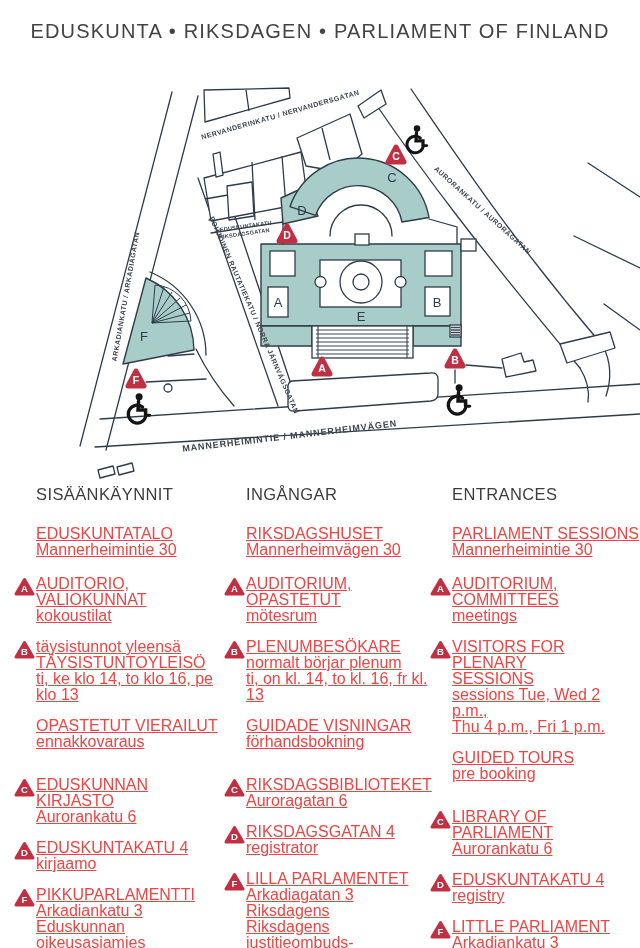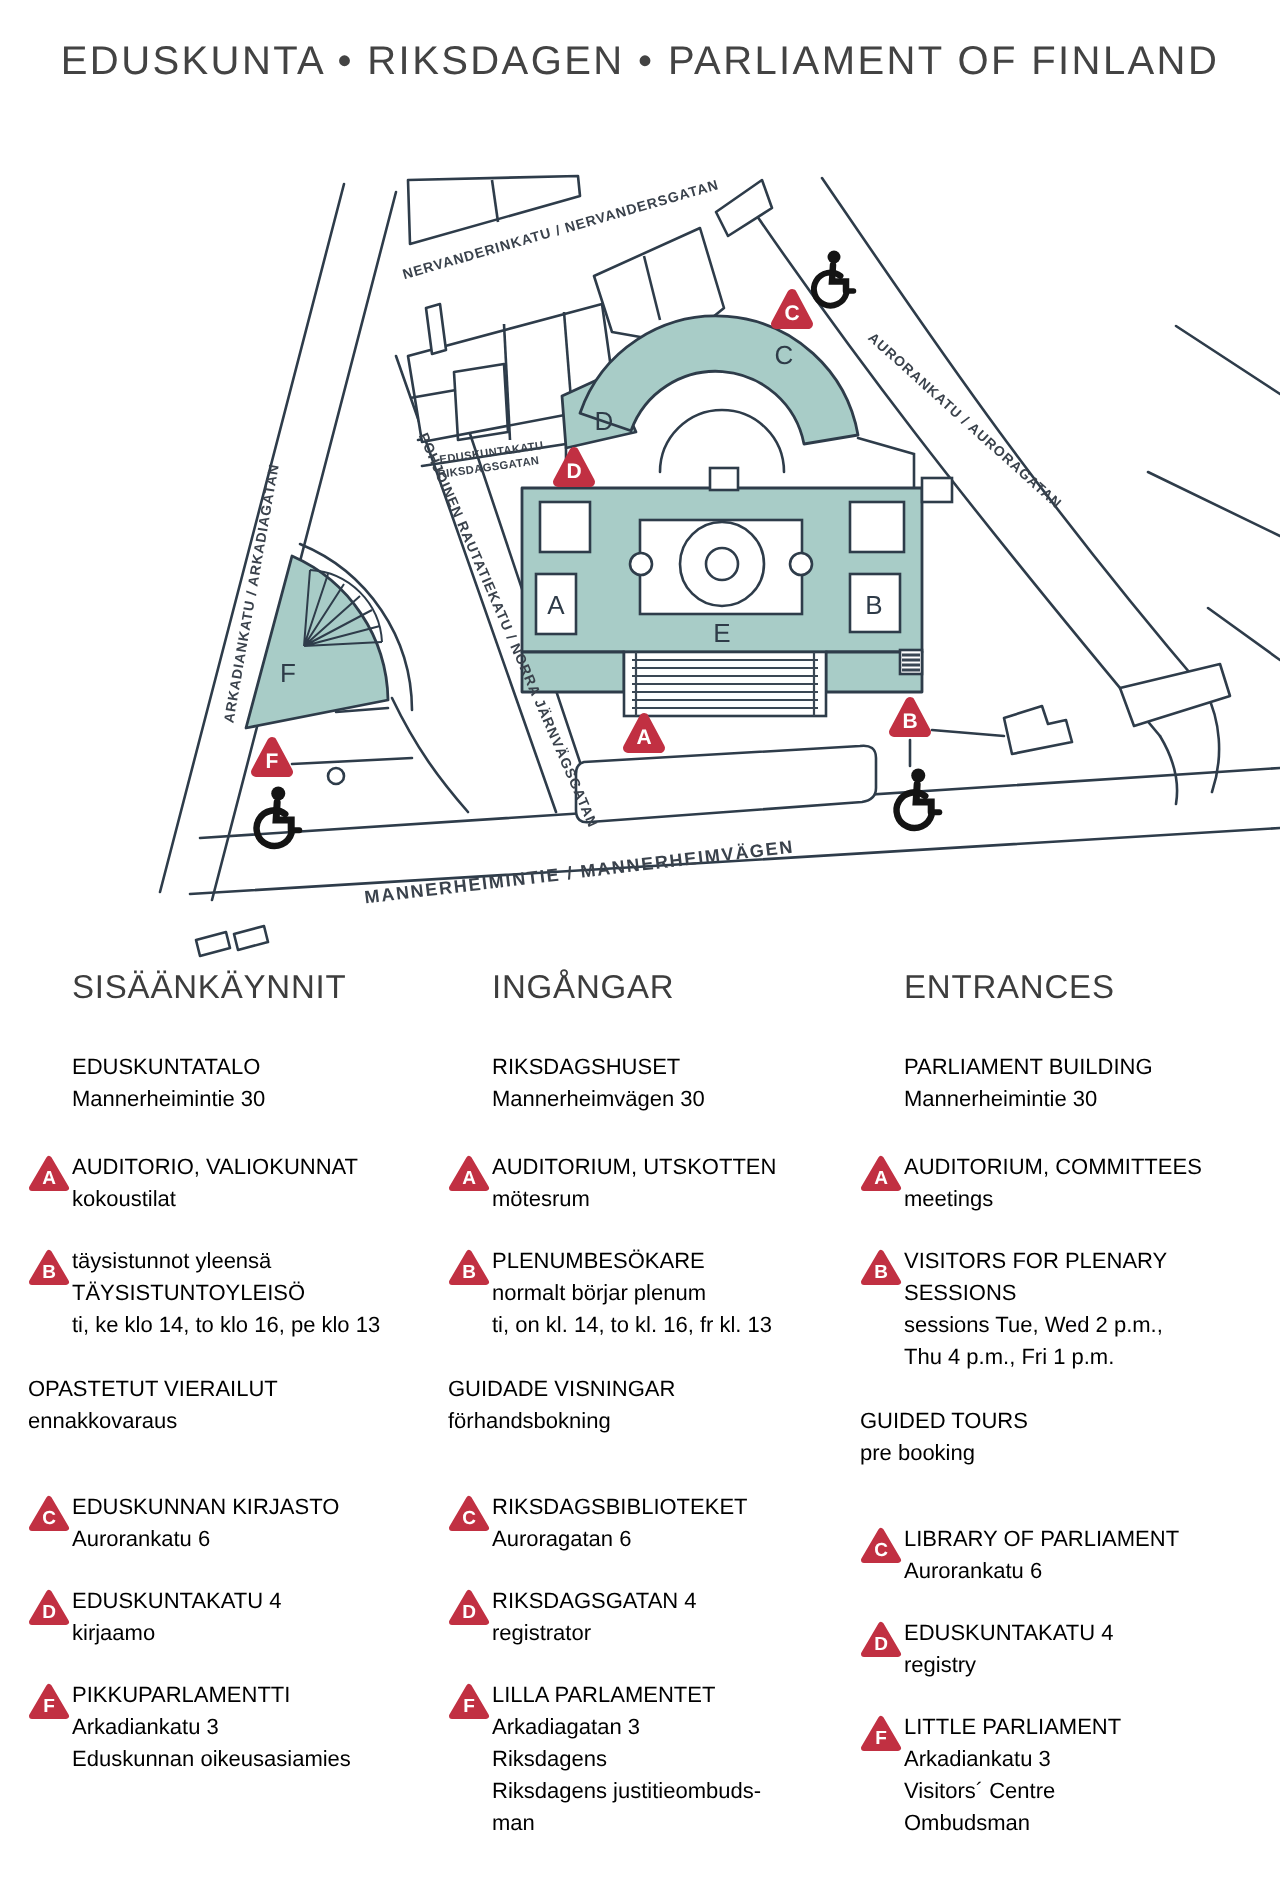--- a/index.html
+++ b/index.html
@@ -11,23 +11,23 @@
   svg text{font-family:"Liberation Sans", sans-serif;}
   .street-label{fill:#3a424c;font-size:7px;letter-spacing:.5px;font-weight:bold;}
   .street-label-big{fill:#3a424c;font-size:9px;letter-spacing:.9px;font-weight:bold;}
   .street-label-tiny{fill:#3a424c;font-size:5.6px;letter-spacing:.2px;font-weight:bold;}
   .bldg-letter{fill:#2e3b48;font-size:13px;}
   .marker-letter{fill:#ffffff;font-size:10.5px;font-weight:bold;}
   .legend{display:grid;grid-template-columns:210px 206px 1fr;padding-left:14px;margin-top:2px;}
   .col-header{font-size:16.5px;letter-spacing:.4px;color:#3d3d3d;margin:0 0 22px 22px;}
   .entry{display:flex;margin-bottom:15px;}
   .entries .entry:nth-child(1){margin-bottom:18px;}
-  .entries .entry:nth-child(4){margin-bottom:27px;flex-direction:column;}
+  .entries .entry:nth-child(4){margin-bottom:27px;}
   .marker-slot{width:22px;flex:none;padding-top:1px;}
-  .entry-text{font-size:11px;line-height:16px;color:#000000;}
+  .entry-text{font-size:16px;line-height:16px;color:#ef4444;text-decoration:underline;}
   .mk-tri{display:block;}
 </style>
 </head>
 <body>
 
 <div class="page">
 
   <div class="title">EDUSKUNTA • RIKSDAGEN • PARLIAMENT OF FINLAND</div>
 
   <div class="map-wrap">
@@ -266,21 +266,21 @@
             </div>
           </div>
           <div class="entry">
             <div class="marker-slot">
               <svg class="mk-tri" width="21" height="19" viewBox="0 0 21 19">
      <path d="M10.5,2.5 L19,17 L2,17 Z" fill="#c13042" stroke="#c13042" stroke-width="3" stroke-linejoin="round"></path>
      <text x="10.5" y="15" text-anchor="middle" fill="#fff" font-size="9.5" font-weight="bold" font-family="Liberation Sans, sans-serif">A</text>
    </svg>
             </div>
             <div class="entry-text">
-              <div class="line">AUDITORIUM, UTSKOTTEN</div>
+              <div class="line">AUDITORIUM, OPASTETUT</div>
               <div class="line">mötesrum</div>
             </div>
           </div>
           <div class="entry">
             <div class="marker-slot">
               <svg class="mk-tri" width="21" height="19" viewBox="0 0 21 19">
      <path d="M10.5,2.5 L19,17 L2,17 Z" fill="#c13042" stroke="#c13042" stroke-width="3" stroke-linejoin="round"></path>
      <text x="10.5" y="15" text-anchor="middle" fill="#fff" font-size="9.5" font-weight="bold" font-family="Liberation Sans, sans-serif">B</text>
    </svg>
             </div>
@@ -337,21 +337,21 @@
             </div>
           </div>
         </div>
       </div>
       <div class="col">
         <div class="col-header">ENTRANCES</div>
         <div class="entries">
           <div class="entry">
             <div class="marker-slot"></div>
             <div class="entry-text">
-              <div class="line">PARLIAMENT BUILDING</div>
+              <div class="line">PARLIAMENT SESSIONS</div>
               <div class="line">Mannerheimintie 30</div>
             </div>
           </div>
           <div class="entry">
             <div class="marker-slot">
               <svg class="mk-tri" width="21" height="19" viewBox="0 0 21 19">
      <path d="M10.5,2.5 L19,17 L2,17 Z" fill="#c13042" stroke="#c13042" stroke-width="3" stroke-linejoin="round"></path>
      <text x="10.5" y="15" text-anchor="middle" fill="#fff" font-size="9.5" font-weight="bold" font-family="Liberation Sans, sans-serif">A</text>
    </svg>
             </div>

